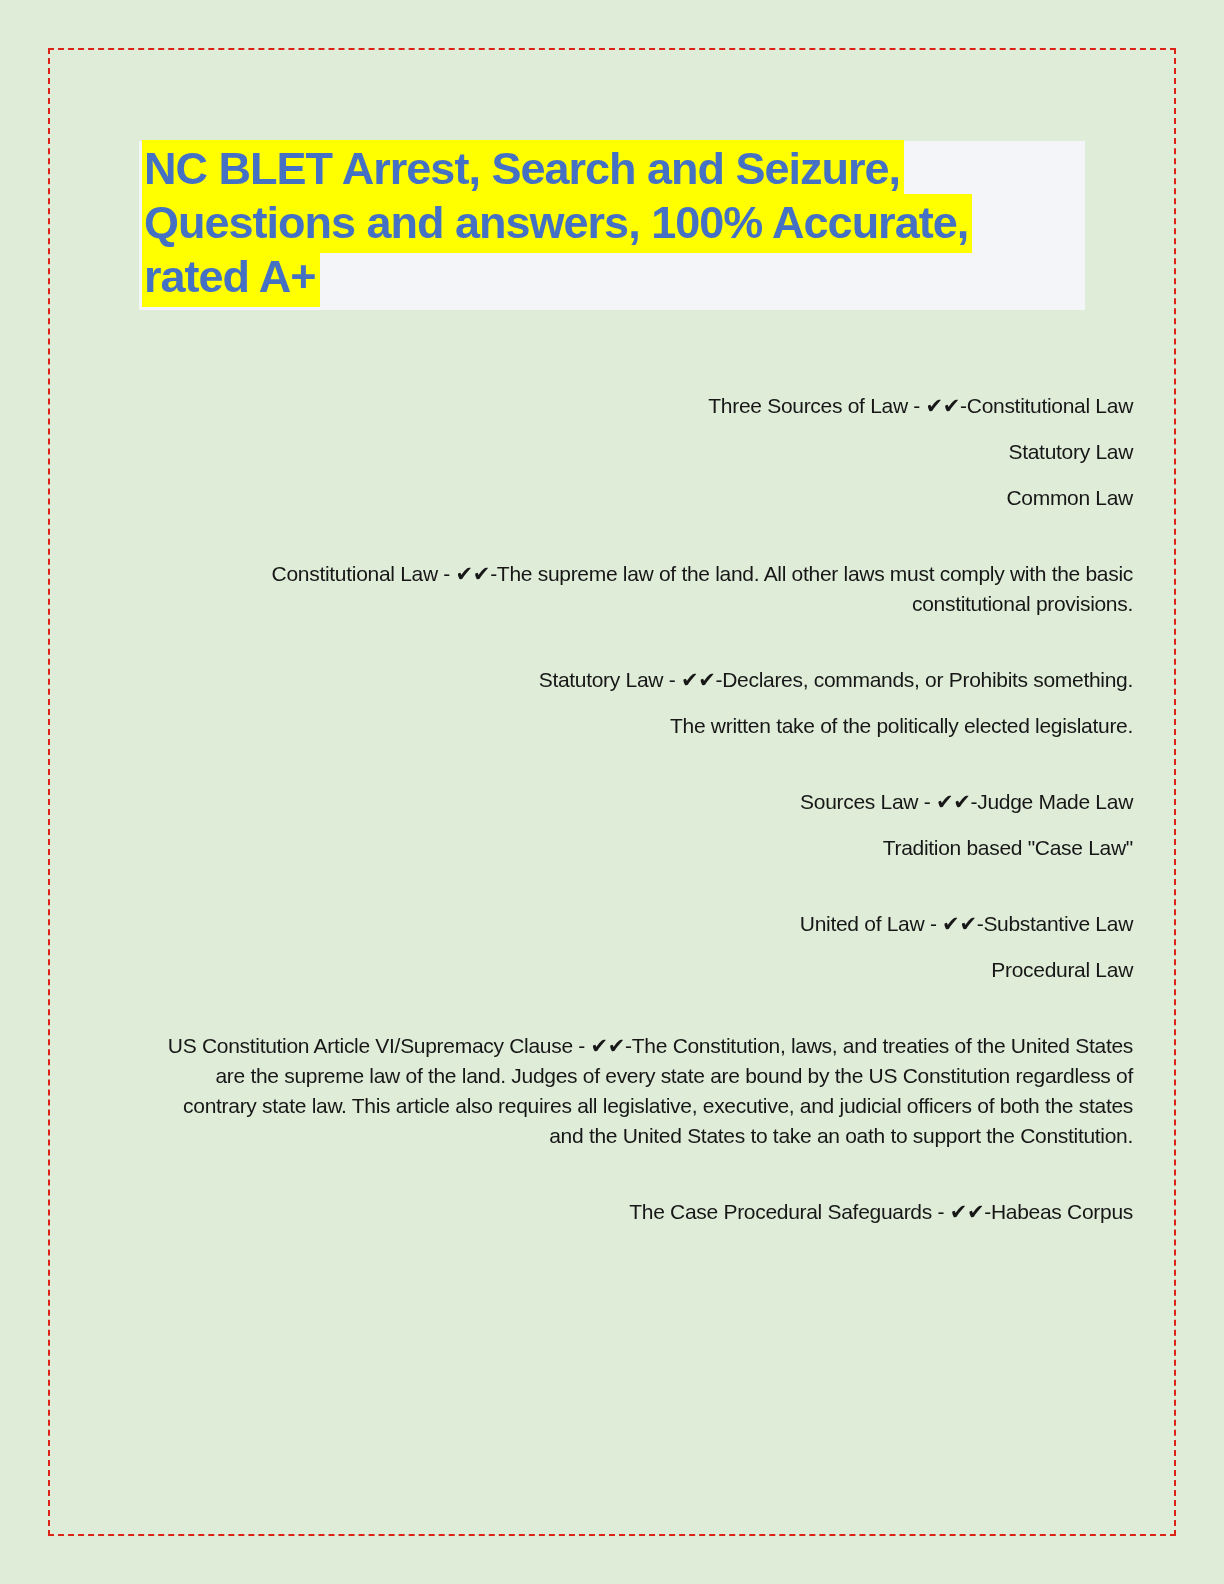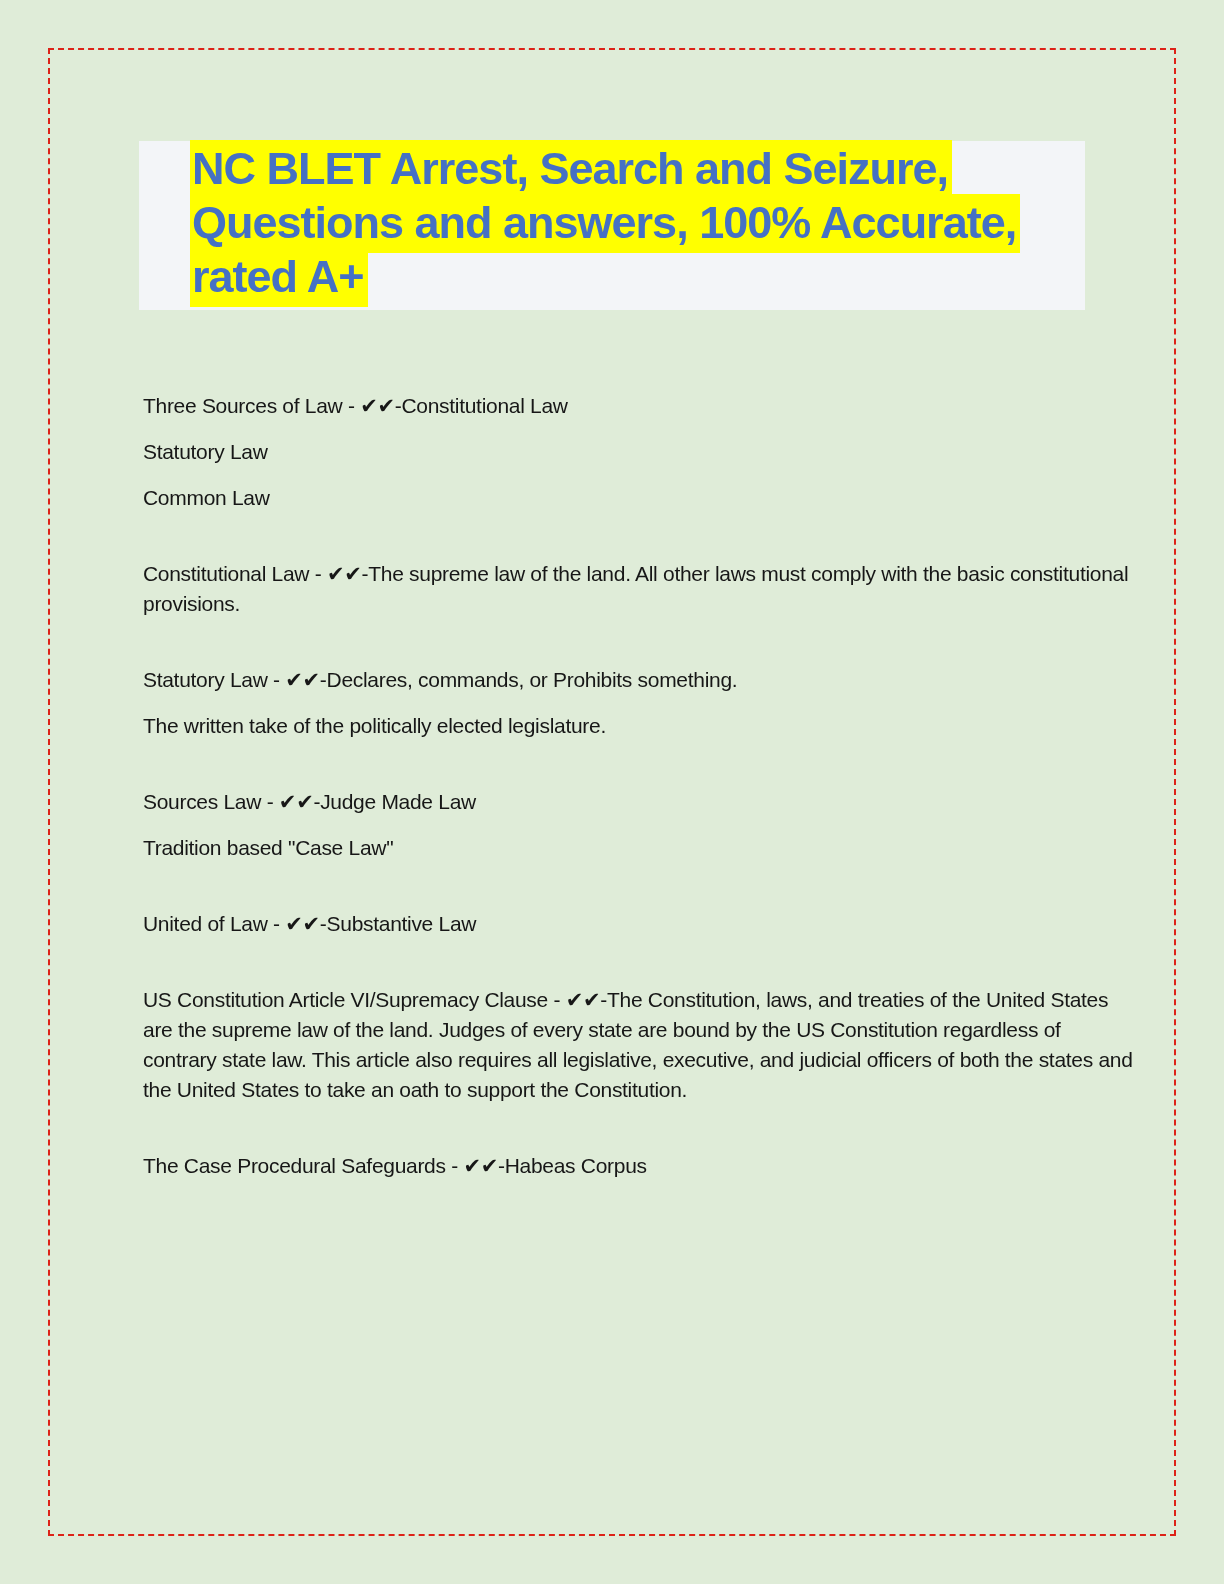--- a/index.html
+++ b/index.html
@@ -40,37 +40,37 @@
     font-weight: 700;
     letter-spacing: -1px;
     color: var(--title_blue, #4571c4);
     white-space: nowrap;
   }
   .hl {
     background: var(--highlight_yellow, #ffff00);
     padding: 3px 4px 5px 2px;
     -webkit-box-decoration-break: clone;
     box-decoration-break: clone;
-    margin-left: 48px;
   }
   .content {
     position: absolute;
     left: 143px;
     top: 391px;
     width: 990px;
     color: var(--body_text, #171717);
     font-size: 21px;
     line-height: 30px;
     letter-spacing: -0.3px;
   }
   .content p {
     margin: 0 0 16px 0;
   }
   .qa {
-    margin: 0 0 46px 0;
+    margin: 0 0 46px 8px;
+    text-align: right;
   }
 </style>
 </head>
 <body>
 
 <div class="page">
 
   <div class="frame"></div>
 
   <div class="title-box">
@@ -94,20 +94,21 @@
       <p>The written take of the politically elected legislature.</p>
     </section>
 
     <section class="qa">
       <p>Sources Law - ✔✔-Judge Made Law</p>
       <p>Tradition based "Case Law"</p>
     </section>
 
     <section class="qa">
       <p>United of Law - ✔✔-Substantive Law</p>
+      <p>Procedural Law</p>
     </section>
 
 
     <section class="qa">
       <p>US Constitution Article VI/Supremacy Clause - ✔✔-The Constitution, laws, and treaties of the United States are the supreme law of the land. Judges of every state are bound by the US Constitution regardless of contrary state law. This article also requires all legislative, executive, and judicial officers of both the states and the United States to take an oath to support the Constitution.</p>
     </section>
 
     <section class="qa">
       <p>The Case Procedural Safeguards - ✔✔-Habeas Corpus</p>
     </section>

